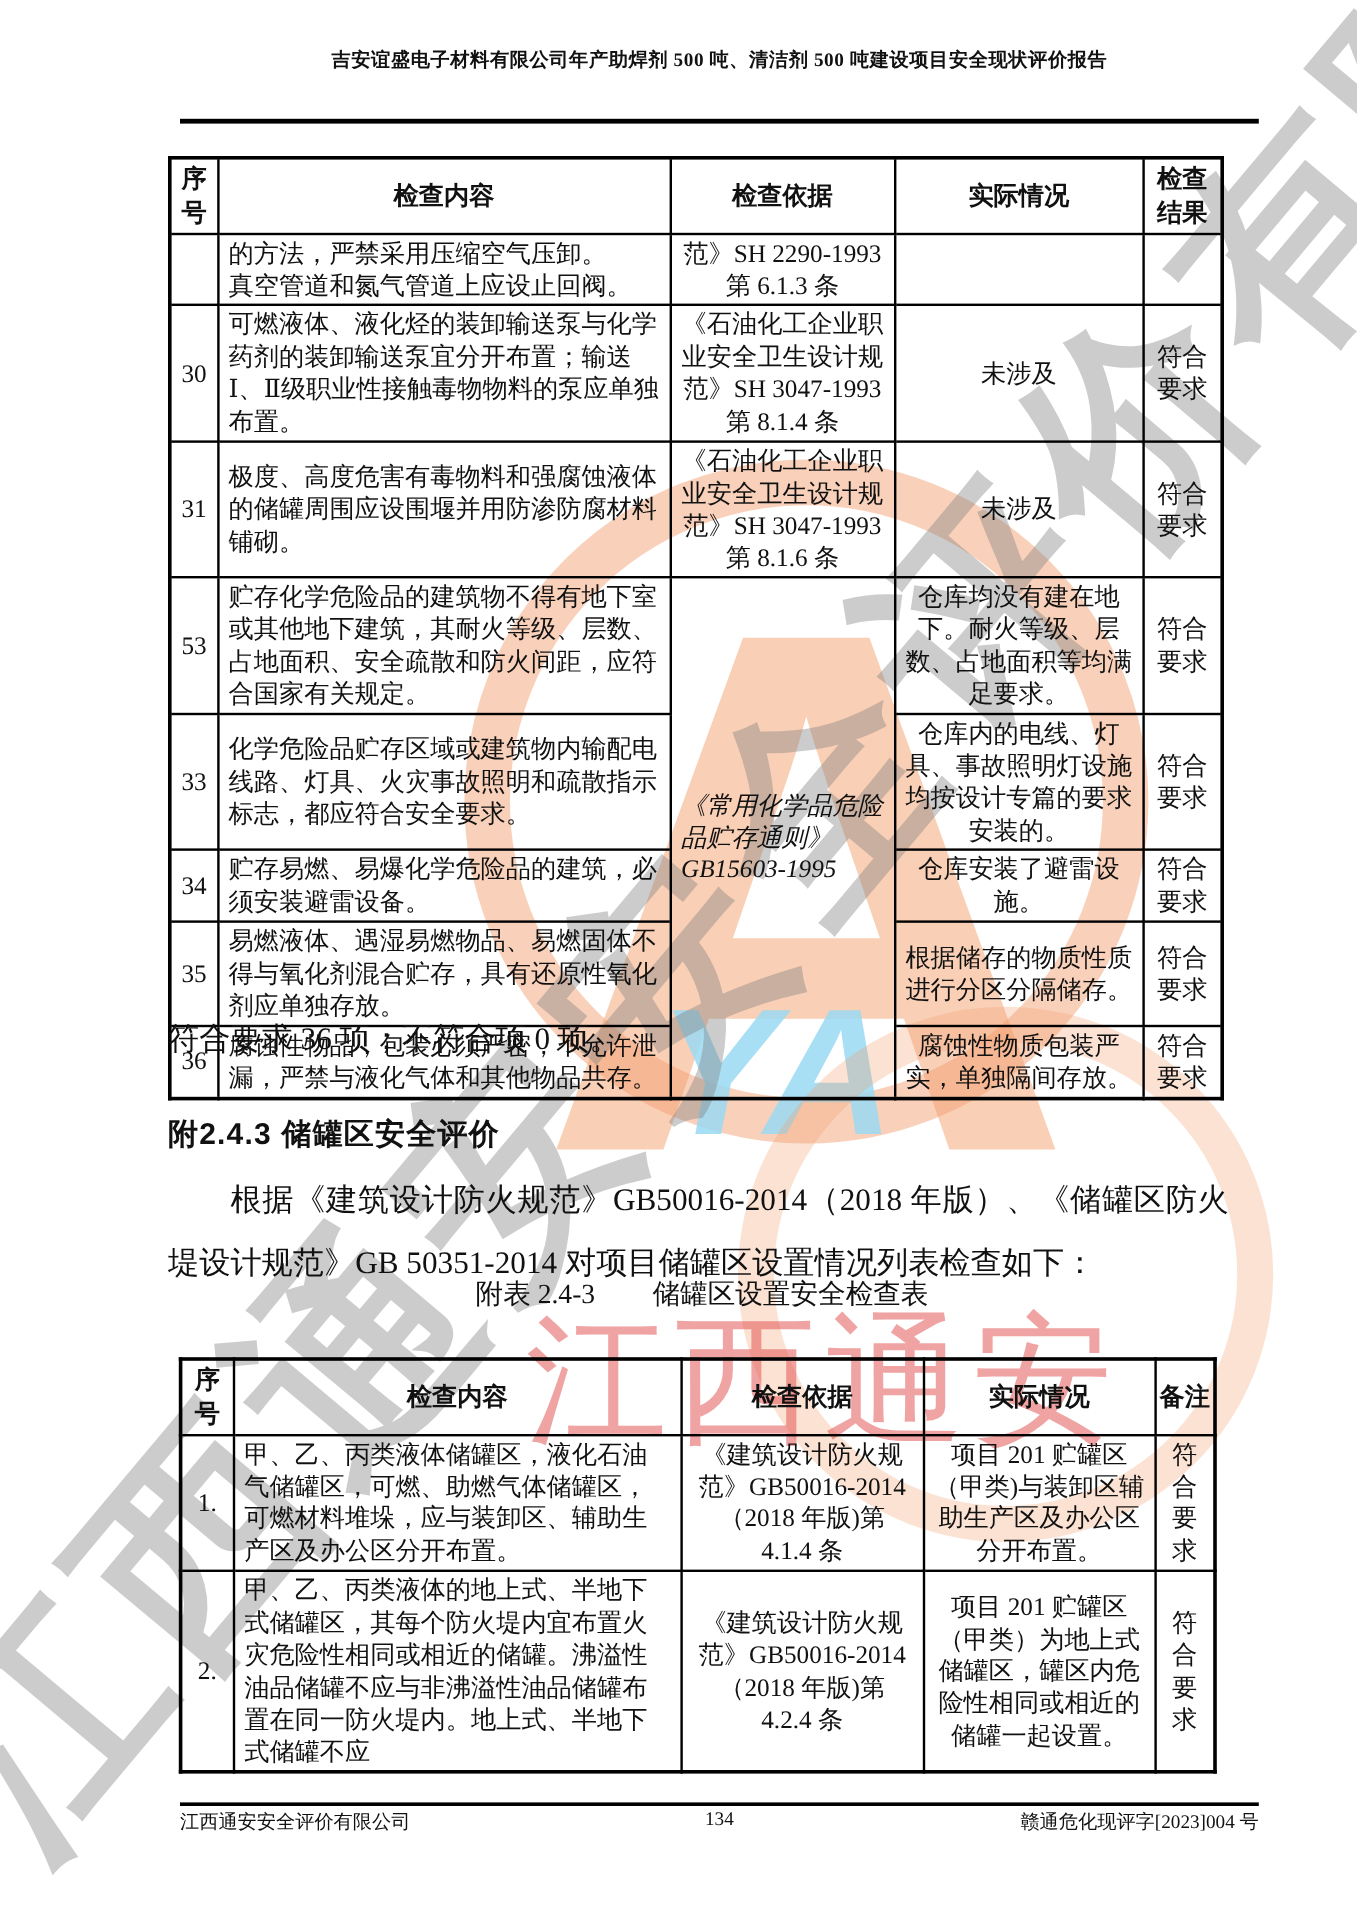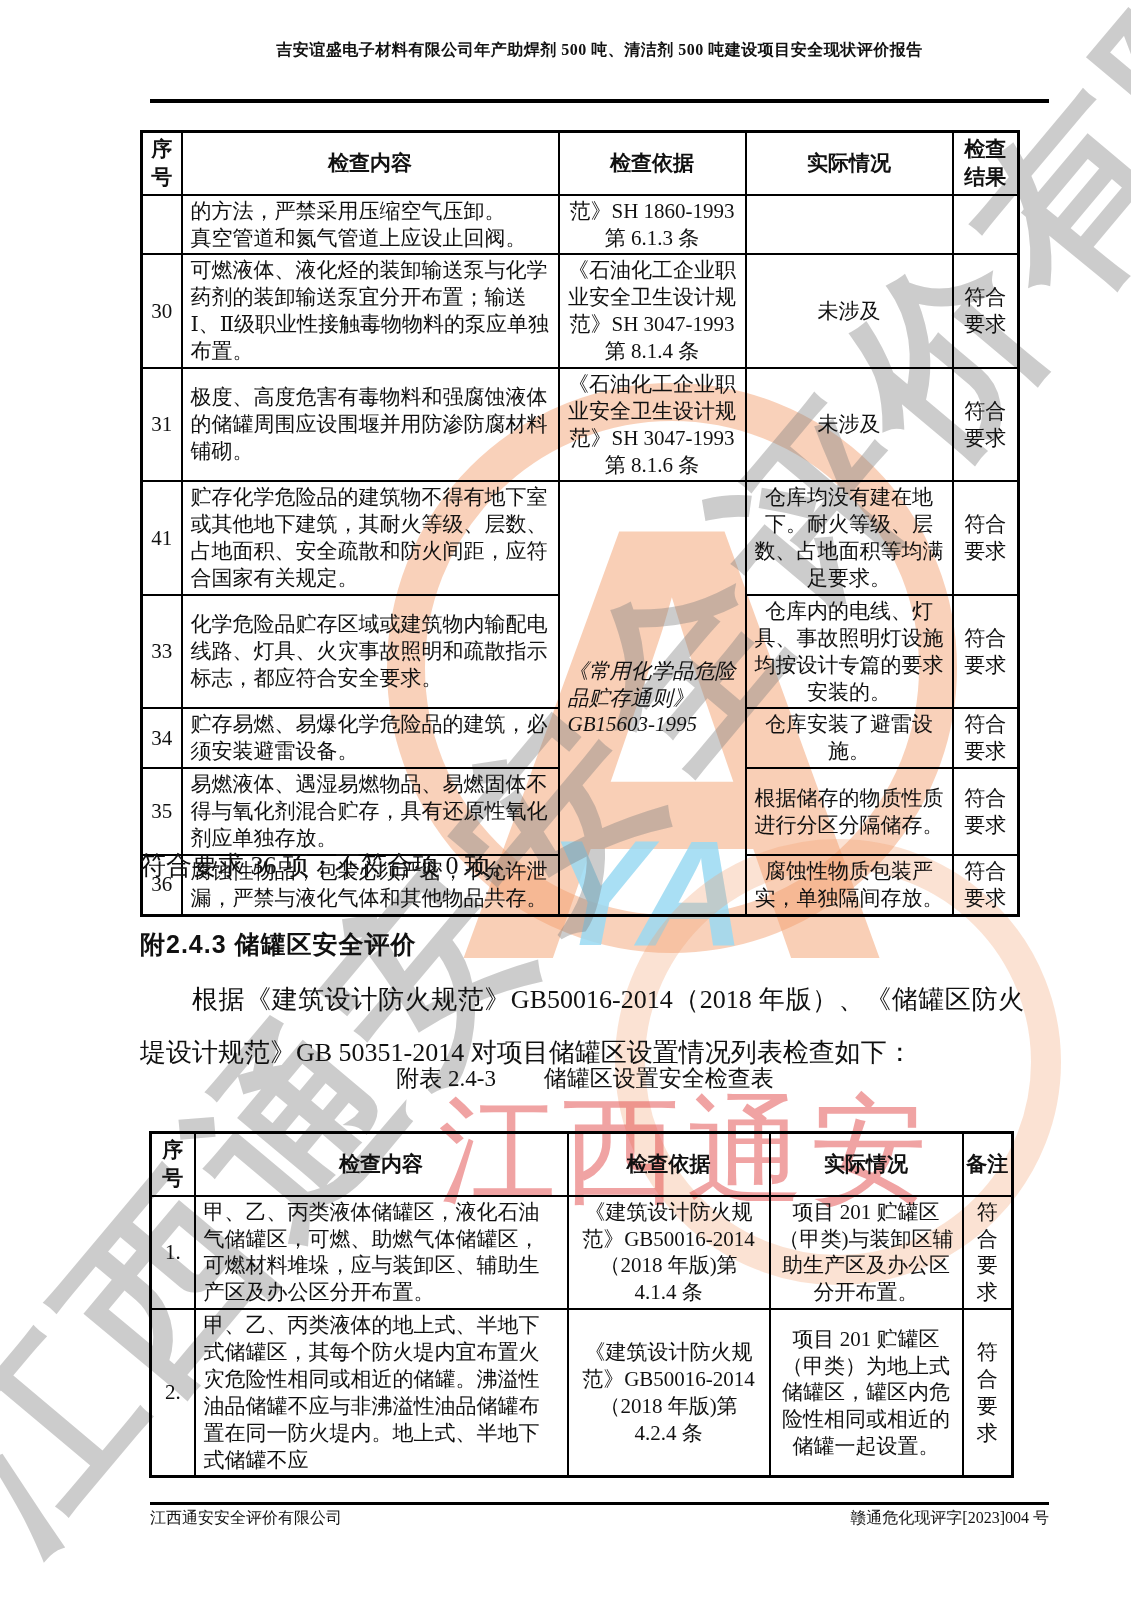--- a/index.html
+++ b/index.html
@@ -115,40 +115,40 @@
         <th>序号</th>
         <th>检查内容</th>
         <th>检查依据</th>
         <th>实际情况</th>
         <th>检查结果</th>
       </tr>
       <tr style="height:52px">
         <td class="c-no"></td>
         <td>的方法，严禁采用压缩空气压卸。
 真空管道和氮气管道上应设止回阀。</td>
-        <td class="c-basis">范》SH 1860-1993 第 6.1.3 条</td>
+        <td class="c-basis">范》SH 2290-1993 第 6.1.3 条</td>
         <td class="c-actual-center"></td>
         <td class="c-result"></td>
       </tr>
       <tr style="height:105px">
         <td class="c-no">30</td>
         <td>可燃液体、液化烃的装卸输送泵与化学药剂的装卸输送泵宜分开布置；输送Ⅰ、Ⅱ级职业性接触毒物物料的泵应单独布置。</td>
         <td class="c-basis">《石油化工企业职业安全卫生设计规范》SH 3047-1993 第 8.1.4 条</td>
         <td class="c-actual-center">未涉及</td>
         <td class="c-result">符合要求</td>
       </tr>
       <tr style="height:98px">
         <td class="c-no">31</td>
         <td>极度、高度危害有毒物料和强腐蚀液体的储罐周围应设围堰并用防渗防腐材料铺砌。</td>
         <td class="c-basis">《石油化工企业职业安全卫生设计规范》SH 3047-1993 第 8.1.6 条</td>
         <td class="c-actual-center">未涉及</td>
         <td class="c-result">符合要求</td>
       </tr>
       <tr style="height:106px">
-        <td class="c-no">41</td>
+        <td class="c-no">53</td>
         <td>贮存化学危险品的建筑物不得有地下室或其他地下建筑，其耐火等级、层数、占地面积、安全疏散和防火间距，应符合国家有关规定。</td>
         <td class="c-basis-left" rowspan="5">《常用化学品危险品贮存通则》GB15603-1995</td>
         <td class="c-actual">仓库均没有建在地下。耐火等级、层数、占地面积等均满足要求。</td>
         <td class="c-result">符合要求</td>
       </tr>
       <tr style="height:102px">
         <td class="c-no">33</td>
         <td>化学危险品贮存区域或建筑物内输配电线路、灯具、火灾事故照明和疏散指示标志，都应符合安全要求。</td>
         <td class="c-actual">仓库内的电线、灯具、事故照明灯设施均按设计专篇的要求安装的。</td>
         <td class="c-result">符合要求</td>
@@ -213,18 +213,19 @@
         <td>甲、乙、丙类液体的地上式、半地下式储罐区，其每个防火堤内宜布置火灾危险性相同或相近的储罐。沸溢性油品储罐不应与非沸溢性油品储罐布置在同一防火堤内。地上式、半地下式储罐不应</td>
         <td class="c-basis">《建筑设计防火规范》GB50016-2014（2018 年版)第 4.2.4 条</td>
         <td class="c-actual">项目 201 贮罐区（甲类）为地上式储罐区，罐区内危险性相同或相近的储罐一起设置。</td>
         <td class="c-result">符合要求</td>
       </tr>
     </tbody>
       </table>
 
     <div class="rule rule-bottom"></div>
     <div class="footer">
+      <span class="f-center">134</span>
       <span class="f-left">江西通安安全评价有限公司</span>
       <span class="f-right">赣通危化现评字[2023]004 号</span>
     </div>
 
   </div>
 </div>
 
 </body></html>

